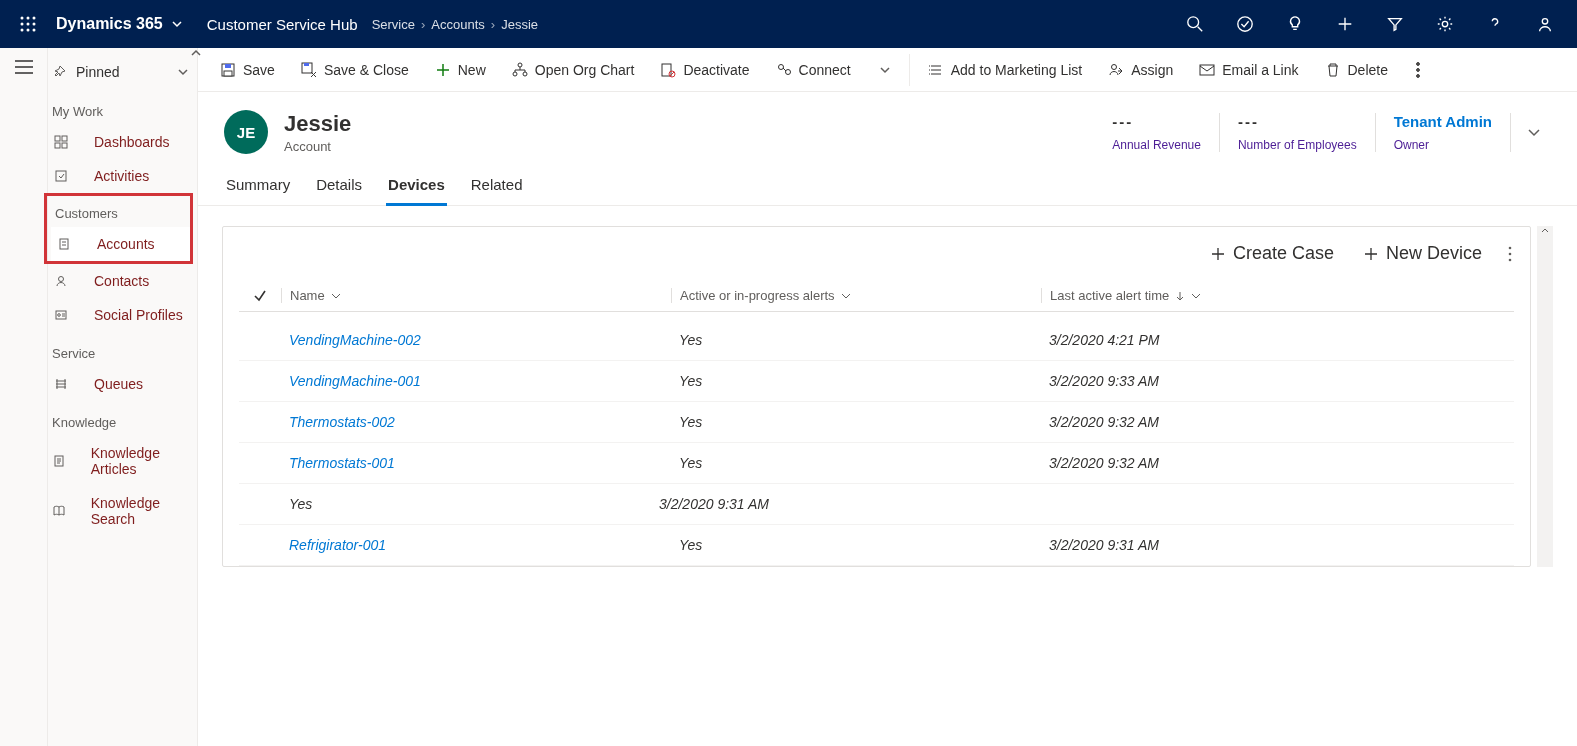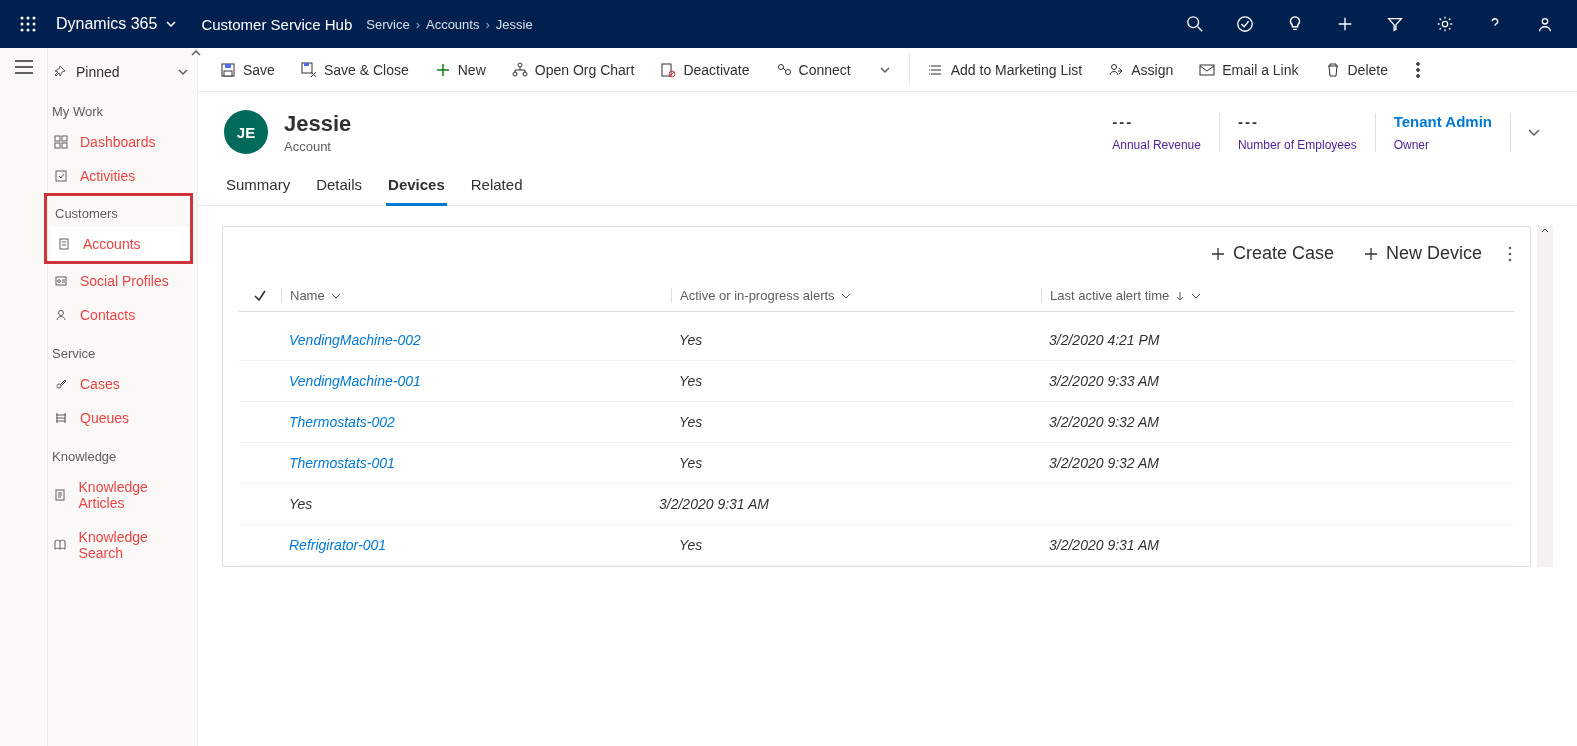--- a/index.html
+++ b/index.html
@@ -1,35 +1,35 @@
 <!DOCTYPE html>
 <html><head>
 <meta charset="utf-8">
 <style>
   * { box-sizing: border-box; margin: 0; padding: 0; font-family: "Segoe UI", Arial, sans-serif; }
   body { width: 1577px; height: 746px; overflow: hidden; background: #fff; color: #323130; }
 
   
   .topbar { height: 48px; background: #002050; color: #fff; display: flex; align-items: center; padding: 0 10px; font-size: 14px; }
   .waffle { width: 36px; height: 48px; display:flex; align-items:center; justify-content:center; cursor:pointer; }
-  .brand { display:flex; align-items:center; gap:8px; padding: 0 10px; cursor:pointer; font-weight:400; font-size:16px; }
+  .brand { display:flex; align-items:center; gap:8px; padding: 0 10px; cursor:pointer; font-weight:700; font-size:16px; }
   .brand svg { fill:#fff; }
   .hub { padding: 0 14px; font-size:15px; }
   .breadcrumb { display:flex; align-items:center; gap:6px; opacity:.85; font-size:13px; }
   .breadcrumb .sep { opacity:.7; }
   .topbar-right { margin-left:auto; display:flex; align-items:center; gap:6px; }
   .tb-icon { width:44px; height:48px; display:flex; align-items:center; justify-content:center; cursor:pointer; }
   .tb-icon svg { stroke:#fff; fill:none; stroke-width:1.5; }
 
   
   .shell { display:flex; height: calc(746px - 48px); }
   .hamburger-col { width:48px; border-right:1px solid #edebe9; background:#faf9f8; display:flex; align-items:flex-start; justify-content:center; padding-top:12px; }
   .sidebar { width: 150px; background:#faf9f8; border-right:1px solid #edebe9; position:relative; font-size:14px; }
   .sb-scroll-up { position:absolute; top:0; right:-6px; width:12px; height:12px; }
-  .sb-item { display:flex; align-items:center; gap:10px; padding:9px 10px 9px 4px; cursor:pointer; color:#ef4444; }
+  .sb-item { display:flex; align-items:center; gap:24px; padding:9px 10px 9px 4px; cursor:pointer; color:#7f1d1d; }
   .sb-item .ic { width:18px; display:flex; justify-content:center; color:#605e5c; }
   .sb-group { font-size:13px; color:#605e5c; padding:14px 4px 6px 4px; }
   .sb-pinned { display:flex; align-items:center; justify-content:space-between; padding:16px 8px 10px 4px; }
   .sb-pinned-left { display:flex; align-items:center; gap:10px; }
   .sb-item.active { background:#ffffff; }
   .highlight-box-customers { border:3px solid #d13438; margin-left:-4px; margin-right:4px; padding-left:4px; }
   .highlight-box-customers .sb-group { padding-top:10px; }
 
   
   .main { flex:1; display:flex; flex-direction:column; overflow:hidden; }
@@ -218,47 +218,38 @@
               <rect x="3" y="2" width="8" height="10"></rect>
               <path d="M5 5h4M5 8h4"></path>
             </svg>
           </span>
         <span>Accounts</span>
       </div>
     </div>
     <div class="sb-item">
       <span class="ic">
           <svg width="14" height="14" viewBox="0 0 14 14" fill="none" stroke="#605e5c">
+            <circle cx="7" cy="5" r="2.5"></circle>
+            <path d="M3 12c0-2 2-3.5 4-3.5s4 1.5 4 3.5"></path>
+          </svg>
+        </span>
+      <span>Contacts</span>
+    </div>
+    <div class="sb-item">
+      <span class="ic">
+          <svg width="14" height="14" viewBox="0 0 14 14" fill="none" stroke="#605e5c">
             <rect x="2" y="3" width="10" height="8"></rect>
             <circle cx="5" cy="7" r="1.3"></circle>
             <path d="M8 6h3M8 8h3"></path>
           </svg>
         </span>
       <span>Social Profiles</span>
     </div>
-    <div class="sb-item">
-      <span class="ic">
-          <svg width="14" height="14" viewBox="0 0 14 14" fill="none" stroke="#605e5c">
-            <circle cx="7" cy="5" r="2.5"></circle>
-            <path d="M3 12c0-2 2-3.5 4-3.5s4 1.5 4 3.5"></path>
-          </svg>
-        </span>
-      <span>Contacts</span>
-    </div>
 
     <div class="sb-group">Service</div>
-    <div class="sb-item">
-      <span class="ic">
-          <svg width="14" height="14" viewBox="0 0 14 14" fill="none" stroke="#605e5c">
-            <circle cx="5" cy="9" r="2"></circle>
-            <path d="M6.5 7.5L11 3l1 1-4.5 4.5"></path>
-          </svg>
-        </span>
-      <span>Cases</span>
-    </div>
     <div class="sb-item">
       <span class="ic">
           <svg width="14" height="14" viewBox="0 0 14 14" fill="none" stroke="#605e5c">
             <path d="M2 4h10M2 7h10M2 10h10M3 2v10M11 2v10"></path>
           </svg>
         </span>
       <span>Queues</span>
     </div>
 
     <div class="sb-group">Knowledge</div>

